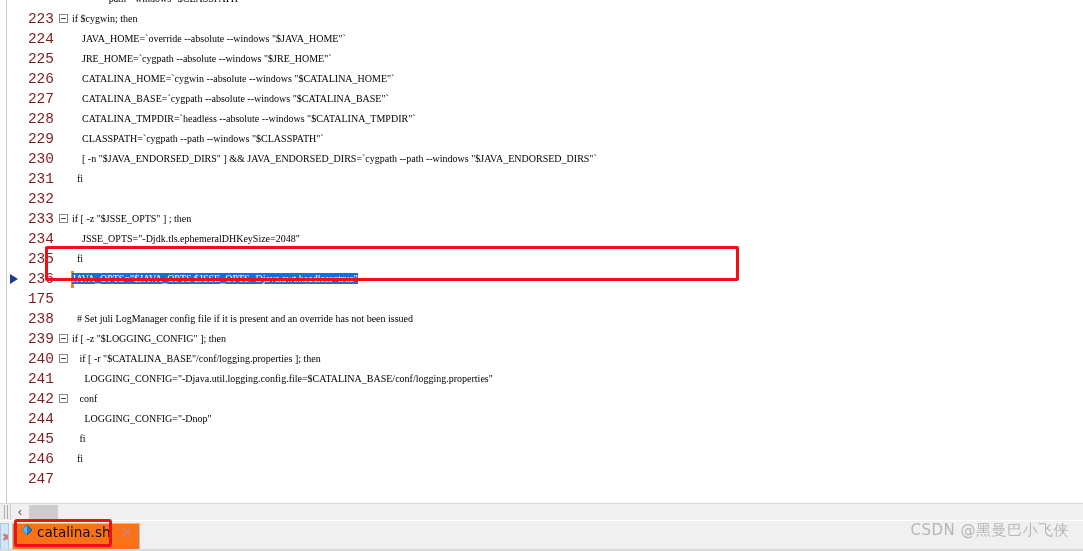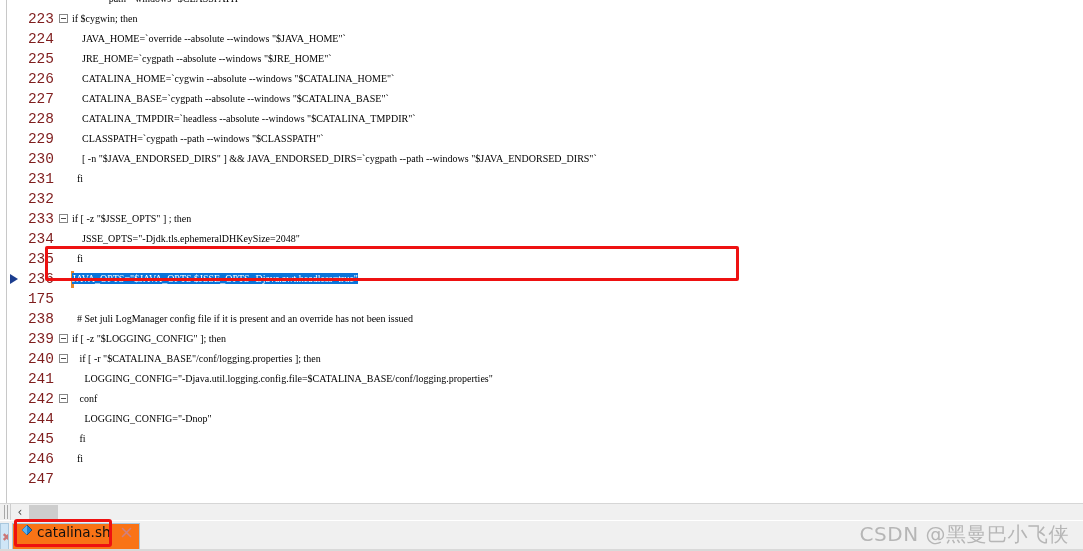--- a/index.html
+++ b/index.html
@@ -260,21 +260,21 @@
     width: 13px; height: 13px;
     position: relative;
     flex: 0 0 auto;
   }
 
   
   .watermark {
     position: absolute;
     right: 14px;
     top: 521px;
-    font-size: 20px;
+    font-size: 15px;
     color: #b6b6b6;
     font-family: "DejaVu Sans", sans-serif;
     letter-spacing: 0.5px;
     white-space: nowrap;
   }
 
   .bottom-edge {
     position: absolute;
     left: 0; top: 549px;
     width: 1083px; height: 2px;

